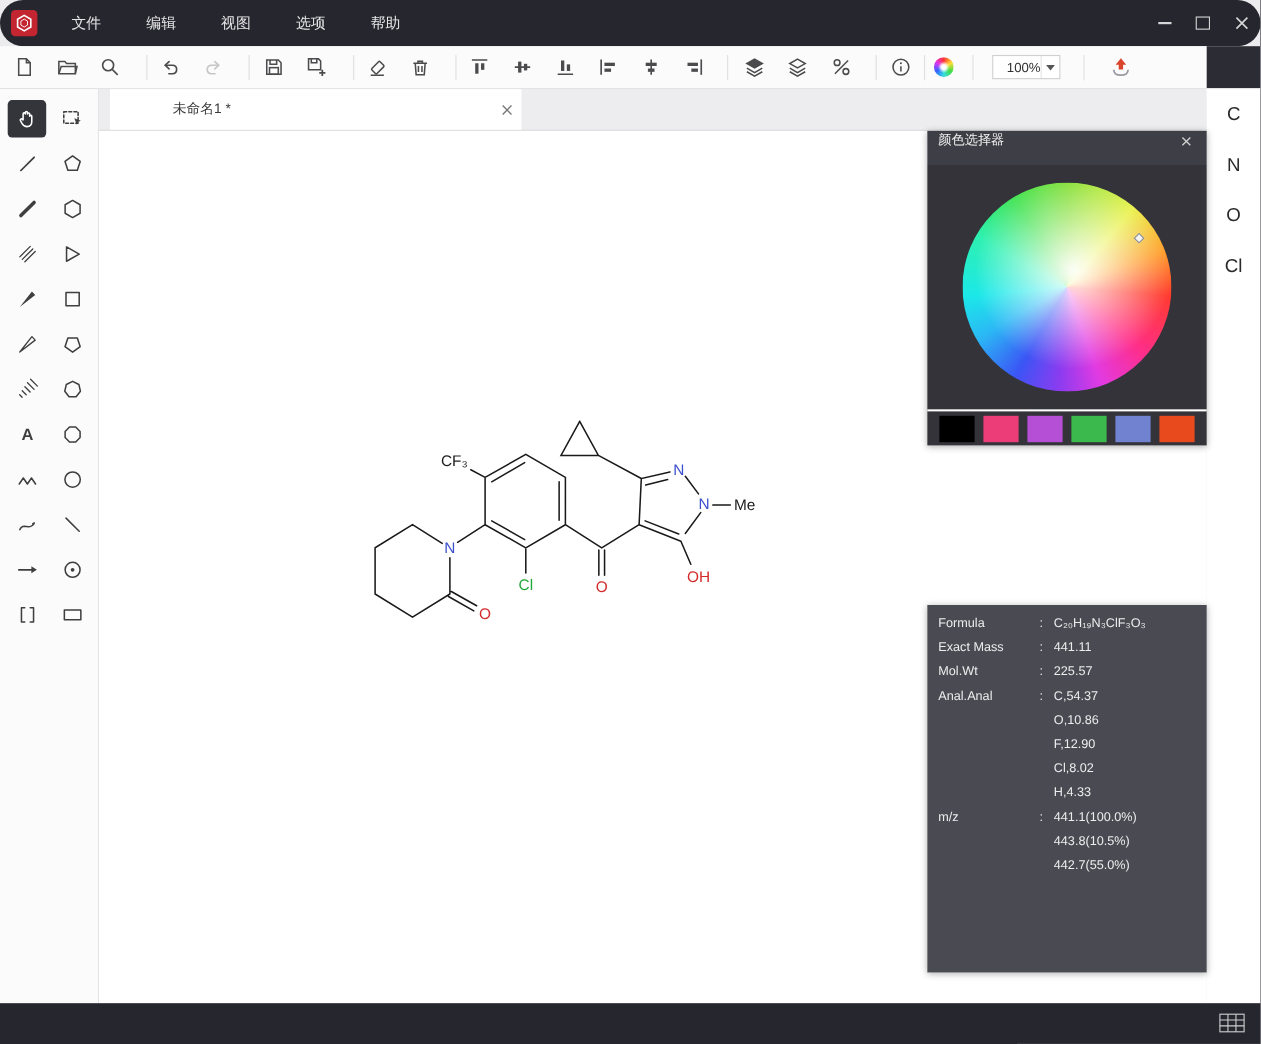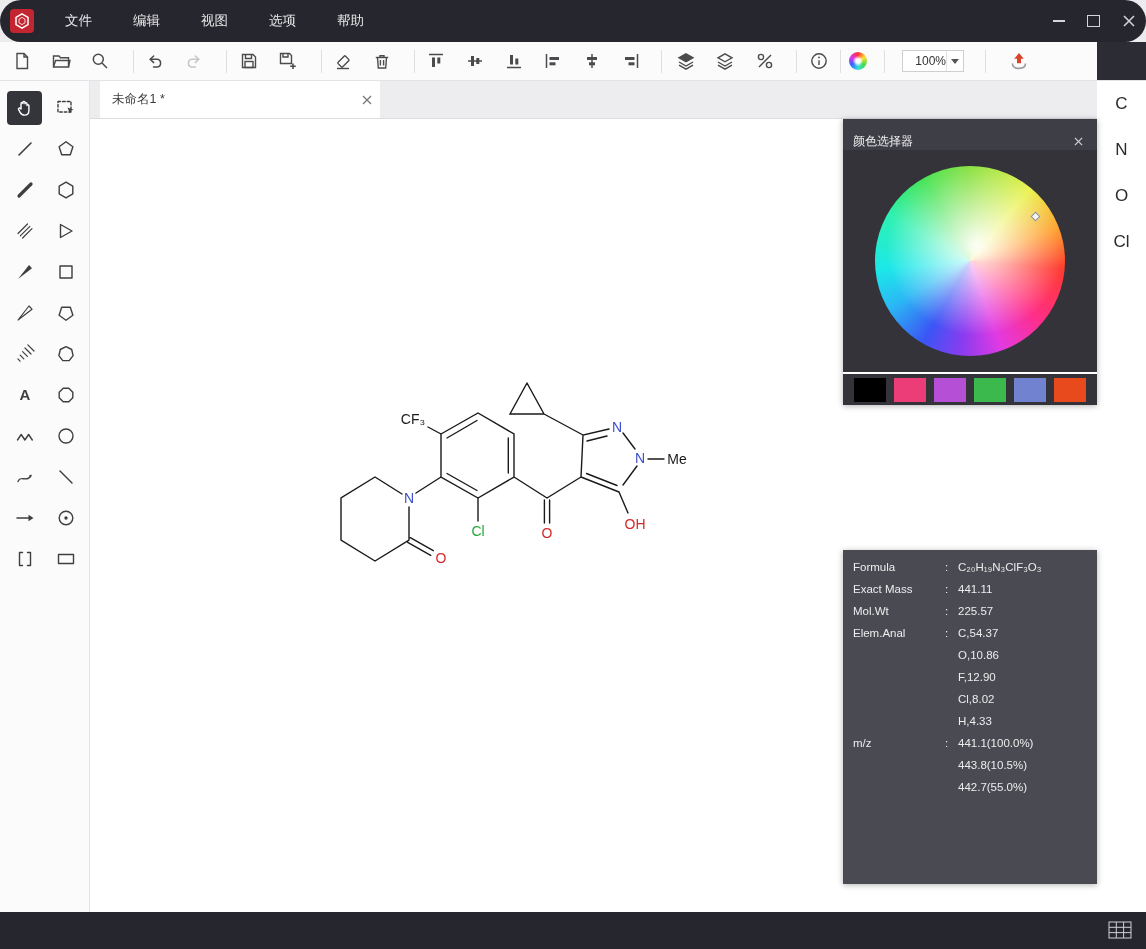--- a/index.html
+++ b/index.html
@@ -34,35 +34,35 @@
   
   .sidebar{position:absolute;left:0;top:81px;width:90px;height:831px;background:#fbfbfc;border-right:1px solid #e4e4e6;box-sizing:border-box;}
   .toolgrid{position:absolute;left:4px;top:6px;display:grid;grid-template-columns:41px 41px;grid-auto-rows:41px;justify-items:center;align-items:center;}
   .tool{width:35px;height:34px;display:flex;align-items:center;justify-content:center;border-radius:4px;}
   .tool.selected{background:#34343b;}
   .tool svg{stroke:#3f3f3f;fill:none;stroke-width:1.4;stroke-linejoin:round;stroke-linecap:round;}
   .tool.selected svg{stroke:#ffffff;}
 
   
   .tabbar{position:absolute;left:90px;top:81px;width:1007px;height:38px;background:#ededef;border-bottom:1px solid #dcdcde;box-sizing:border-box;}
-  .tab{position:absolute;left:10px;top:0;width:280px;height:37px;background:#ffffff;display:flex;align-items:center;font-size:12.5px;color:#3a3a3a;}
+  .tab{position:absolute;left:10px;top:0;width:329px;height:37px;background:#ffffff;display:flex;align-items:center;font-size:12.5px;color:#3a3a3a;padding-left:45px;}
   .tab-label{margin-left:12px;flex:1;}
   .tab-close{width:26px;height:37px;display:flex;align-items:center;justify-content:center;}
 
   
   .canvas{position:absolute;left:90px;top:119px;width:1007px;height:793px;background:#ffffff;}
   .canvas svg text{font-family:"Liberation Sans","DejaVu Sans",sans-serif;}
 
   
   .elementbar{position:absolute;left:1097px;top:81px;width:49px;height:831px;background:#ffffff;}
   .elem{height:46px;display:flex;align-items:center;justify-content:center;font-size:17px;color:#2a2a2a;}
 
   
   .panel{position:absolute;width:254px;box-shadow:0 1px 6px rgba(0,0,0,.30);}
-  .panel-title{height:31px;background:#3e3e46;color:#f0f0f0;font-size:12px;display:flex;align-items:flex-end;padding:0 10px;box-sizing:border-box;}
+  .panel-title{height:31px;background:#3e3e46;color:#f0f0f0;font-size:12px;display:flex;align-items:flex-start;padding:0 10px;box-sizing:border-box;}
   .panel-title .pt{flex:1;}
   .close-btn{width:18px;height:18px;display:flex;align-items:center;justify-content:center;}
 
   .cp-body{height:222px;background:#333339;position:relative;}
   .wheel{position:absolute;left:32px;top:16px;width:190px;height:190px;border-radius:50%;
     background:
       radial-gradient(circle at 53% 42%, rgba(255,255,255,.96) 0%, rgba(255,255,255,0) 60%),
       conic-gradient(from 0deg,
         #7ddd2e, #e8f03c 40deg, #ff9a24 70deg, #ff3b30 95deg,
         #ff2e88 130deg, #e23ae2 160deg, #8a3cf0 185deg,
@@ -520,21 +520,21 @@
           <span>Exact Mass</span>
           <span class="pc">:</span>
           <span>441.11</span>
         </div>
       <div class="prop-row">
           <span>Mol.Wt</span>
           <span class="pc">:</span>
           <span>225.57</span>
         </div>
       <div class="prop-row">
-          <span>Elem.Anal</span>
+          <span>Anal.Anal</span>
           <span class="pc">:</span>
           <span>C,54.37</span>
         </div>
       <div class="prop-row">
           <span></span>
           <span class="pc"></span>
           <span>O,10.86</span>
         </div>
       <div class="prop-row">
           <span></span>

